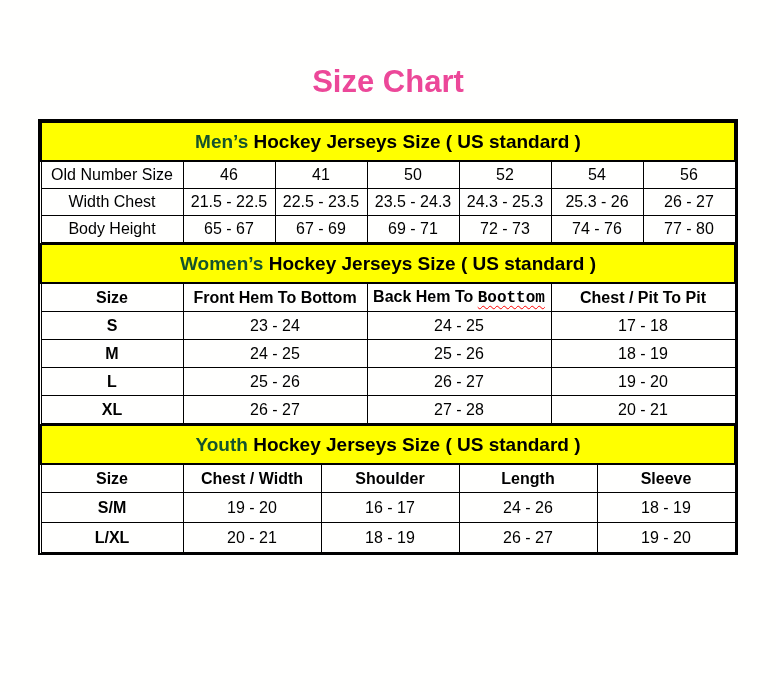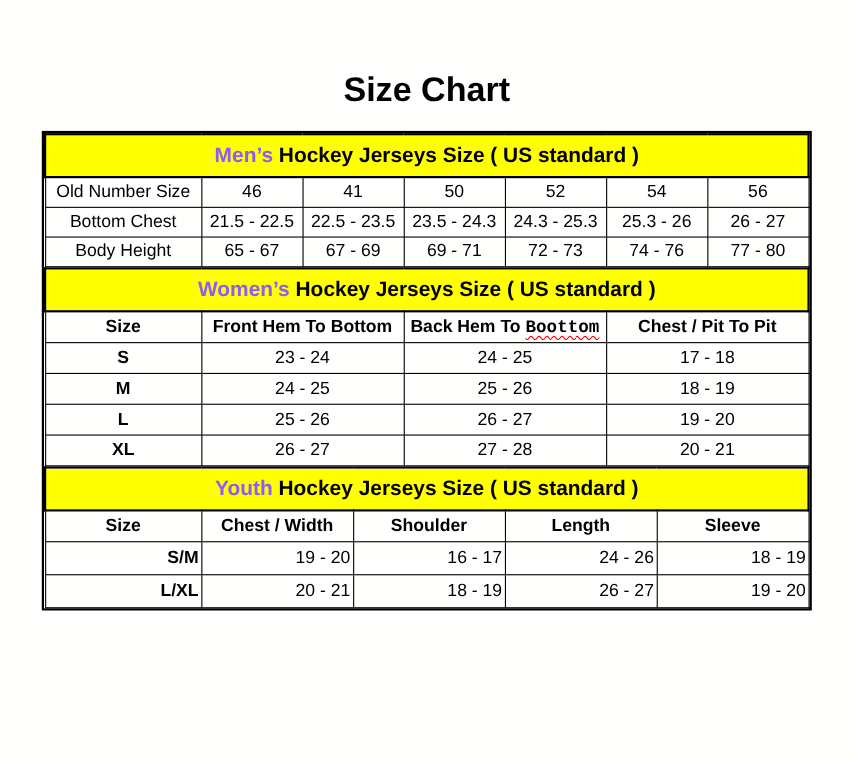--- a/index.html
+++ b/index.html
@@ -11,21 +11,21 @@
     font-family: "Liberation Sans", sans-serif;
     color: #000;
     overflow: hidden;
   }
   .page-title {
     margin: 0;
     padding-top: 64px;
     text-align: center;
     font-size: 31px;
     font-weight: bold;
-    color: #000000;
+    color: #ec4899;
     letter-spacing: 0px;
   }
   .chart-wrap {
     position: absolute;
     left: 38px;
     top: 119px;
     width: 700px;
     border: 2px solid #000;
     box-sizing: border-box;
   }
@@ -43,28 +43,28 @@
     overflow: hidden;
     white-space: nowrap;
   }
   tr.band td {
     background: #FFFF00;
     font-weight: bold;
     font-size: 19px;
     height: 37px;
     border: 2px solid #000;
   }
-  .hl { color: #8b5cf6; }
+  .hl { color: #14532d; }
   tr.head td {
     font-weight: bold;
     height: 27px;
   }
   tr.mrow td   { height: 26px; }
   tr.wrow td   { height: 27px; }
-  tr.yrow td   { height: 29px; text-align: right; }
+  tr.yrow td   { height: 29px; }
   td.rowlabel-bold { font-weight: bold; }
   .squiggle {
     text-decoration-line: underline;
     text-decoration-style: wavy;
     text-decoration-color: #FF0000;
     text-decoration-thickness: 1px;
     text-underline-offset: 3px;
     font-family: Liberation Mono, monospace;
   }
 </style>
@@ -92,21 +92,21 @@
       <tr class="mrow">
         <td>Old Number Size</td>
         <td>46</td>
         <td>41</td>
         <td>50</td>
         <td>52</td>
         <td>54</td>
         <td>56</td>
       </tr>
       <tr class="mrow">
-        <td>Bottom Chest</td>
+        <td>Width Chest</td>
         <td>21.5 - 22.5</td>
         <td>22.5 - 23.5</td>
         <td>23.5 - 24.3</td>
         <td>24.3 - 25.3</td>
         <td>25.3 - 26</td>
         <td>26 - 27</td>
       </tr>
       <tr class="mrow">
         <td>Body Height</td>
         <td>65 - 67</td>

